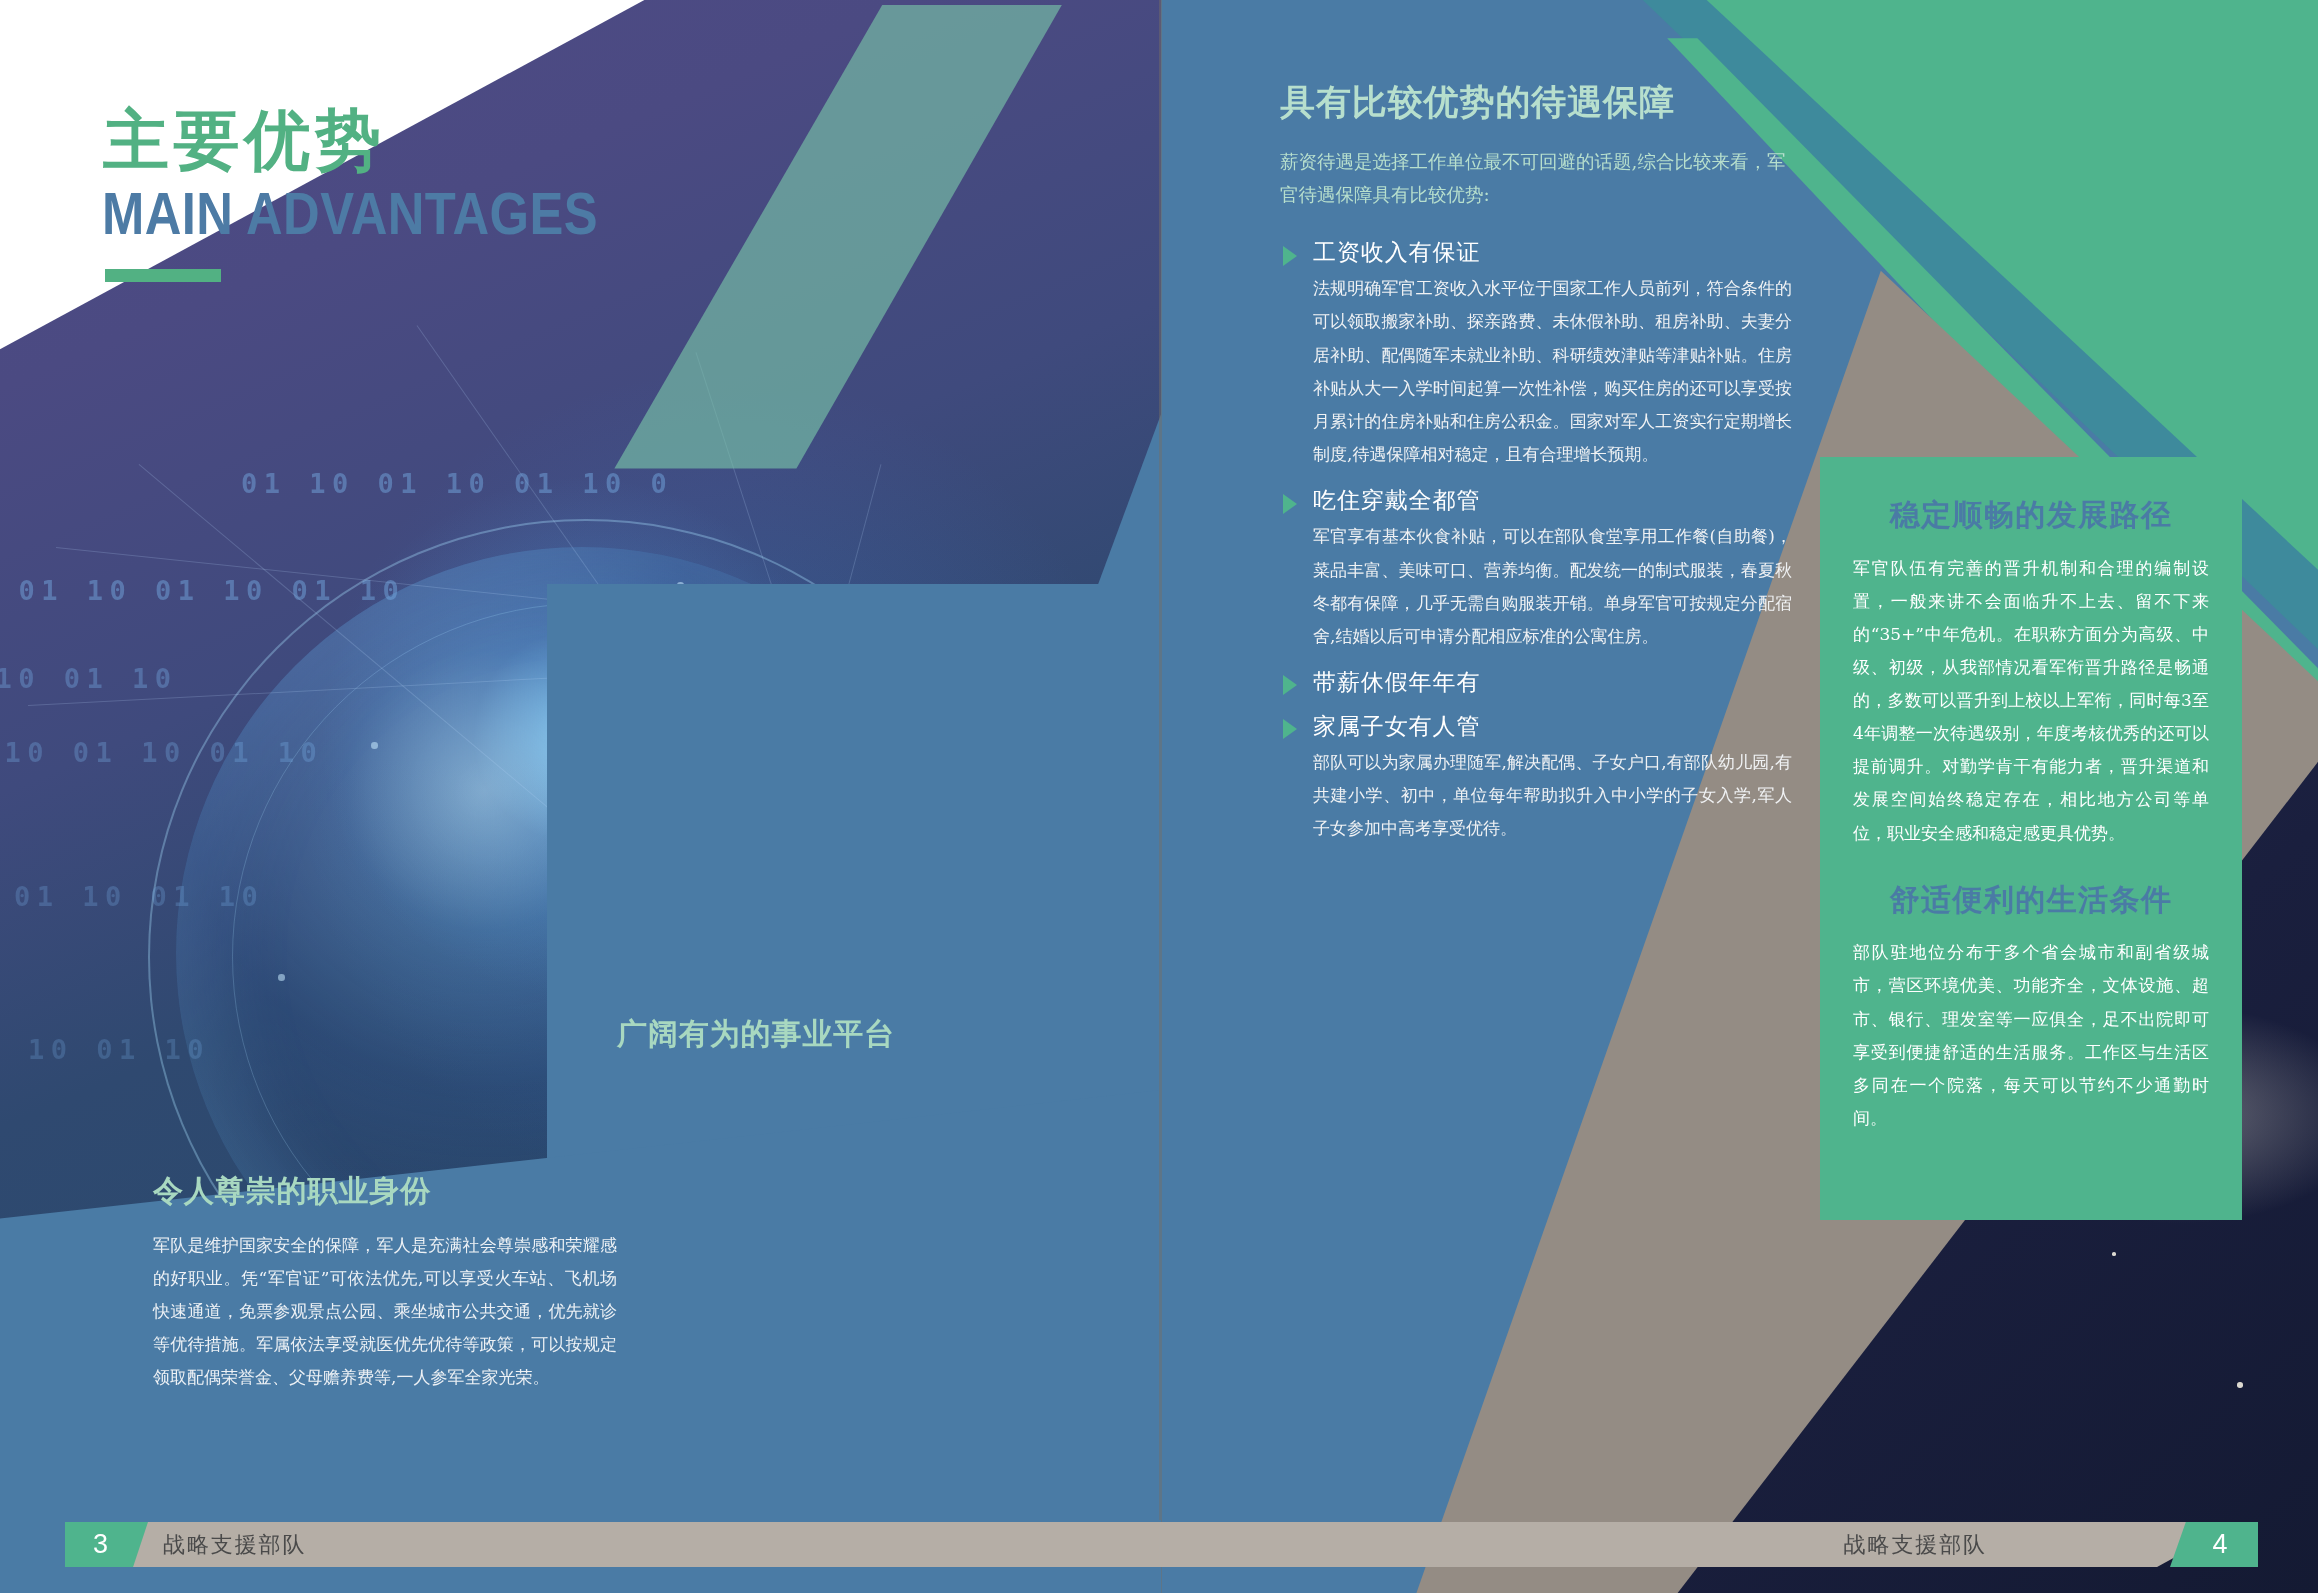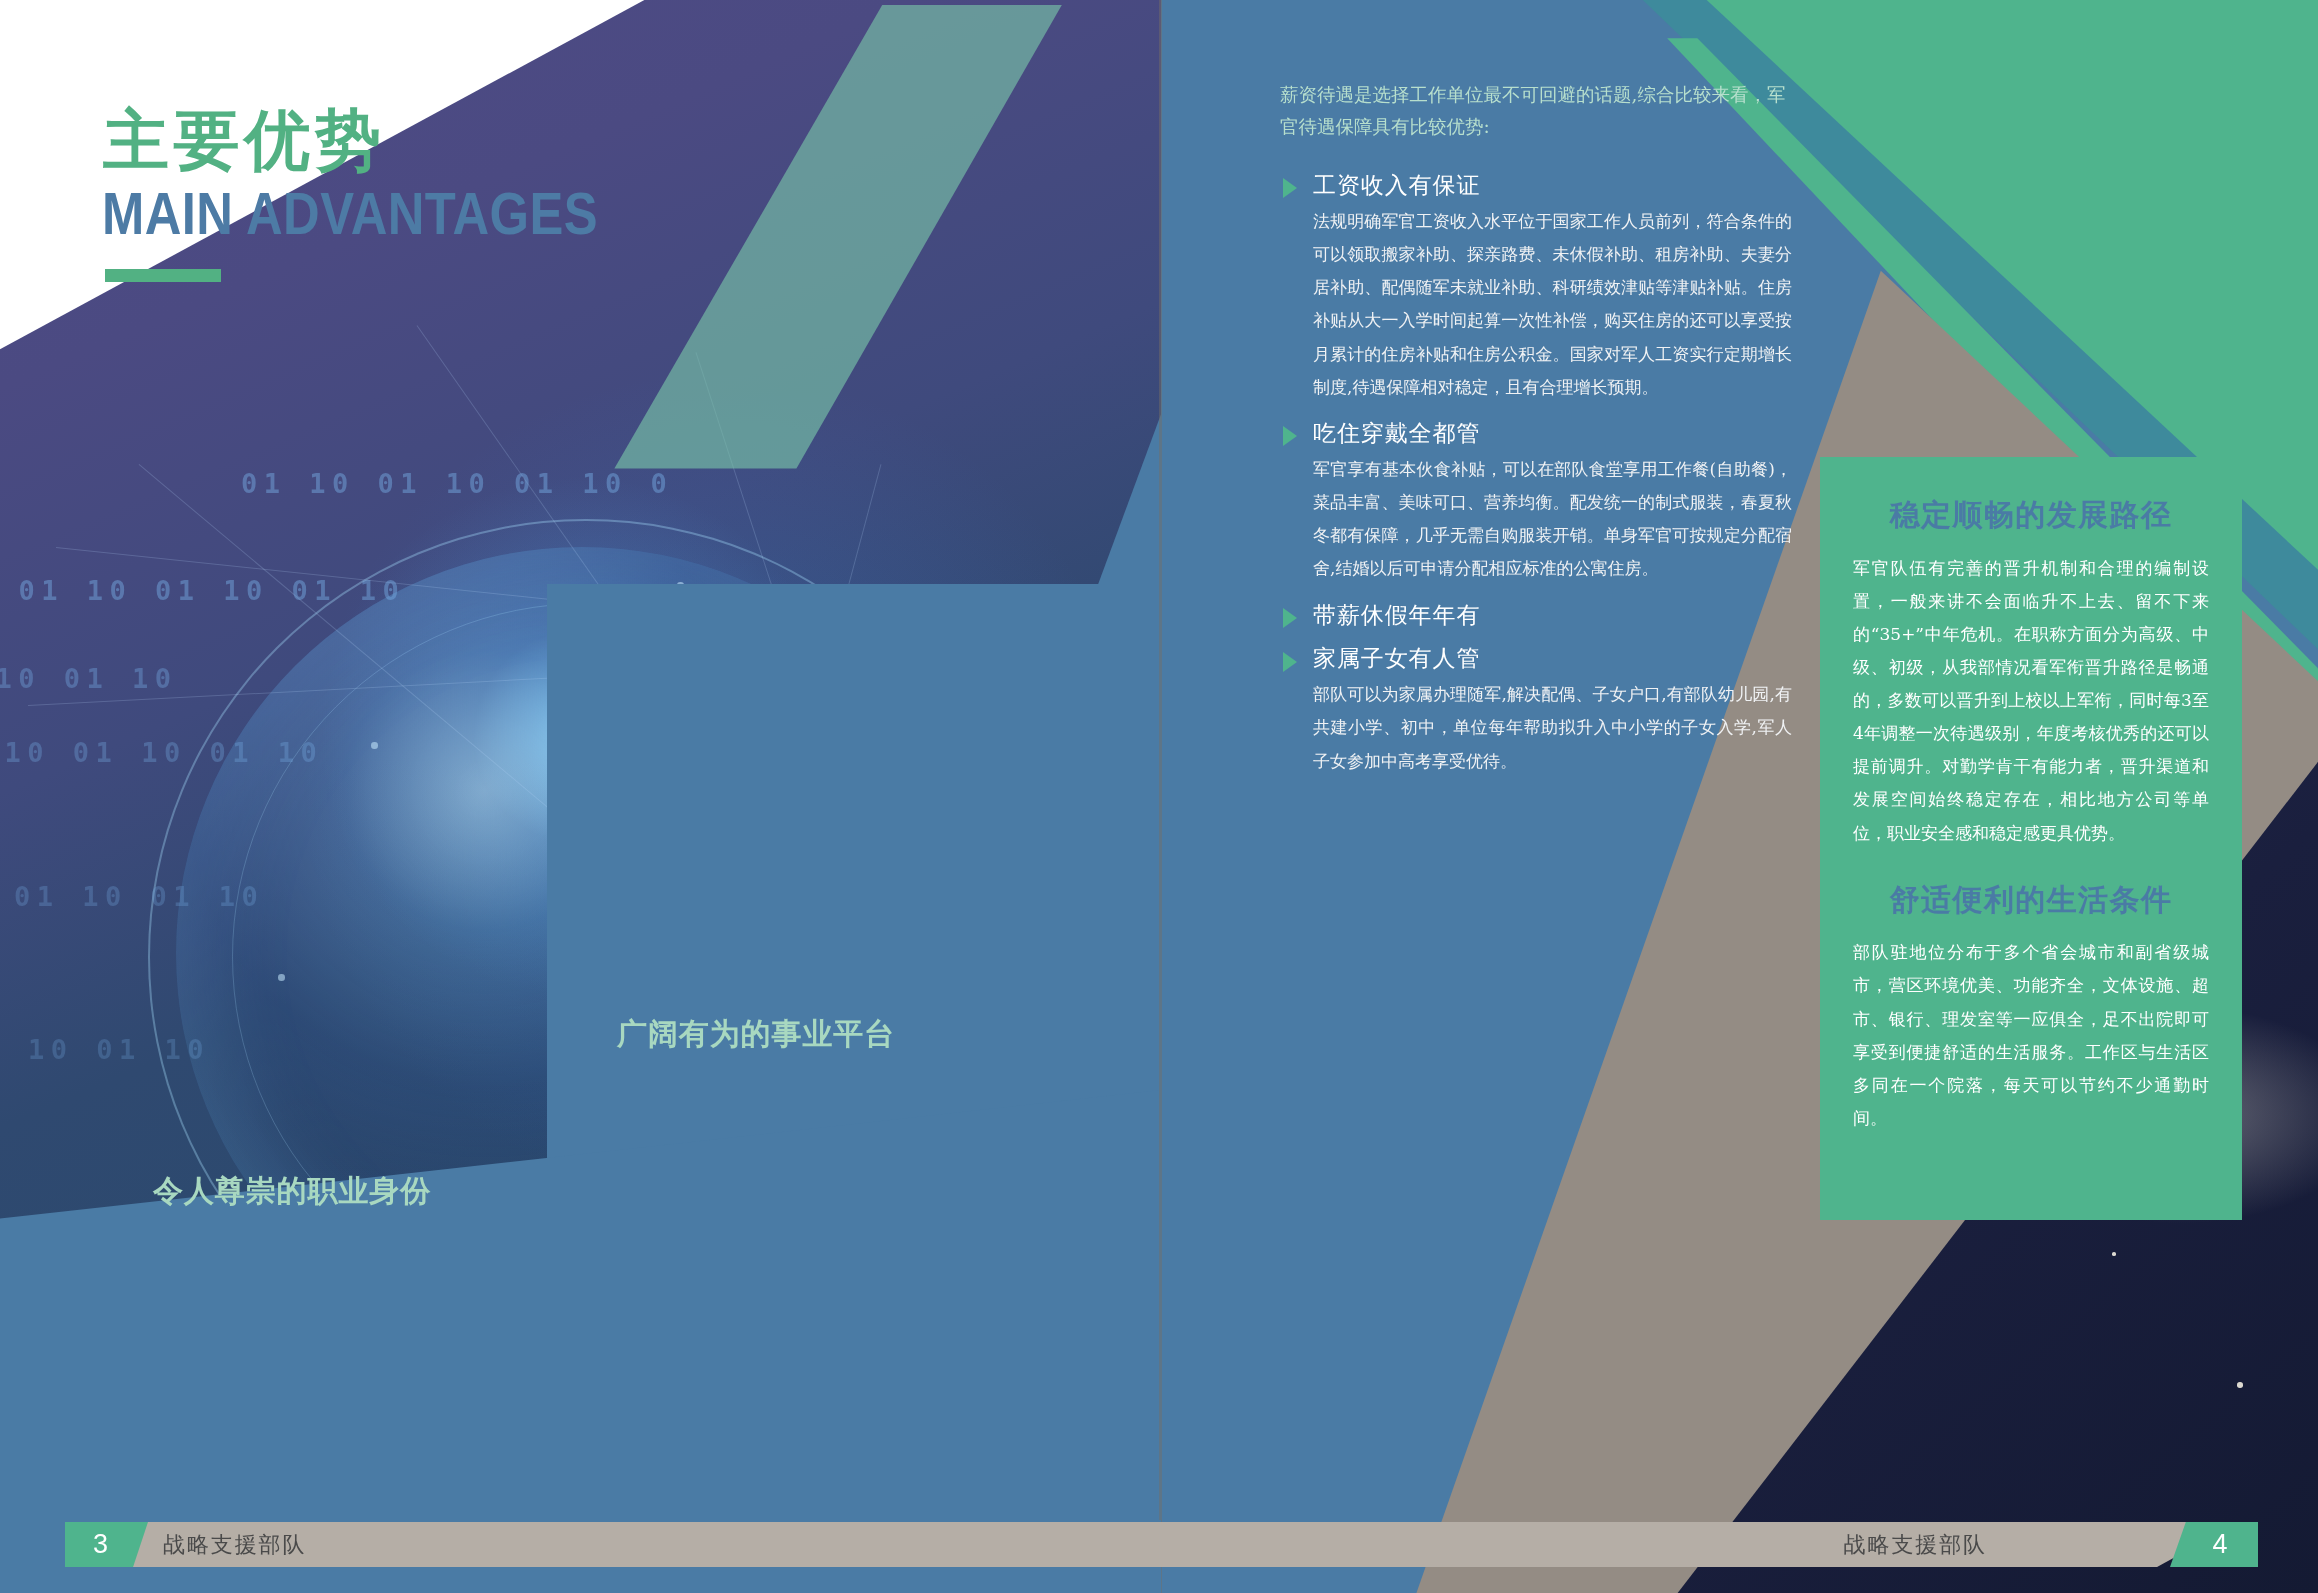--- a/index.html
+++ b/index.html
@@ -286,20 +286,21 @@
     <div class="panel-mid-blue"></div>
     <div class="panel-mid-blue2"></div>
     <div class="panel-left-blue"></div>
 
     <div class="col-career">
       <div class="cc-title">广阔有为的事业平台</div>
     </div>
 
     <div class="col-identity">
       <div class="ci-title">令人尊崇的职业身份</div>
+      <p class="ci-body">军队是维护国家安全的保障，军人是充满社会尊崇感和荣耀感的好职业。凭“军官证”可依法优先,可以享受火车站、飞机场快速通道，免票参观景点公园、乘坐城市公共交通，优先就诊等优待措施。军属依法享受就医优先优待等政策，可以按规定领取配偶荣誉金、父母赡养费等,一人参军全家光荣。</p>
     </div>
   </div>
 
   <div class="right-page">
     <div class="rp-teal"></div>
     <div class="rp-green-big"></div>
     <div class="rp-green-stripe"></div>
     <div class="rp-tan"></div>
     <div class="night-earth">
       <div class="ne-speck" style="left:742px;top:1159px;width:4.2px;height:4.2px;"></div>
@@ -309,20 +310,21 @@
       <div class="ne-speck" style="left:672px;top:1345px;width:4.6px;height:4.6px;"></div>
       <div class="ne-speck" style="left:1011px;top:1090px;width:4.2px;height:4.2px;"></div>
       <div class="ne-speck" style="left:603px;top:1438px;width:3.2px;height:3.2px;"></div>
       <div class="ne-speck" style="left:1076px;top:1382px;width:5.6px;height:5.6px;"></div>
     </div>
   </div>
 
   <div class="spine"></div>
 
   <div class="col-pay">
+    <div class="pay-title">具有比较优势的待遇保障</div>
     <div class="pay-intro">薪资待遇是选择工作单位最不可回避的话题,综合比较来看，军官待遇保障具有比较优势:</div>
 
     <div class="bullet-item">
       <span class="bullet-tri"></span>
       <div class="bullet-head">工资收入有保证</div>
       <p class="bullet-body">法规明确军官工资收入水平位于国家工作人员前列，符合条件的可以领取搬家补助、探亲路费、未休假补助、租房补助、夫妻分居补助、配偶随军未就业补助、科研绩效津贴等津贴补贴。住房补贴从大一入学时间起算一次性补偿，购买住房的还可以享受按月累计的住房补贴和住房公积金。国家对军人工资实行定期增长制度,待遇保障相对稳定，且有合理增长预期。</p>
     </div>
 
     <div class="bullet-item">
       <span class="bullet-tri"></span>

